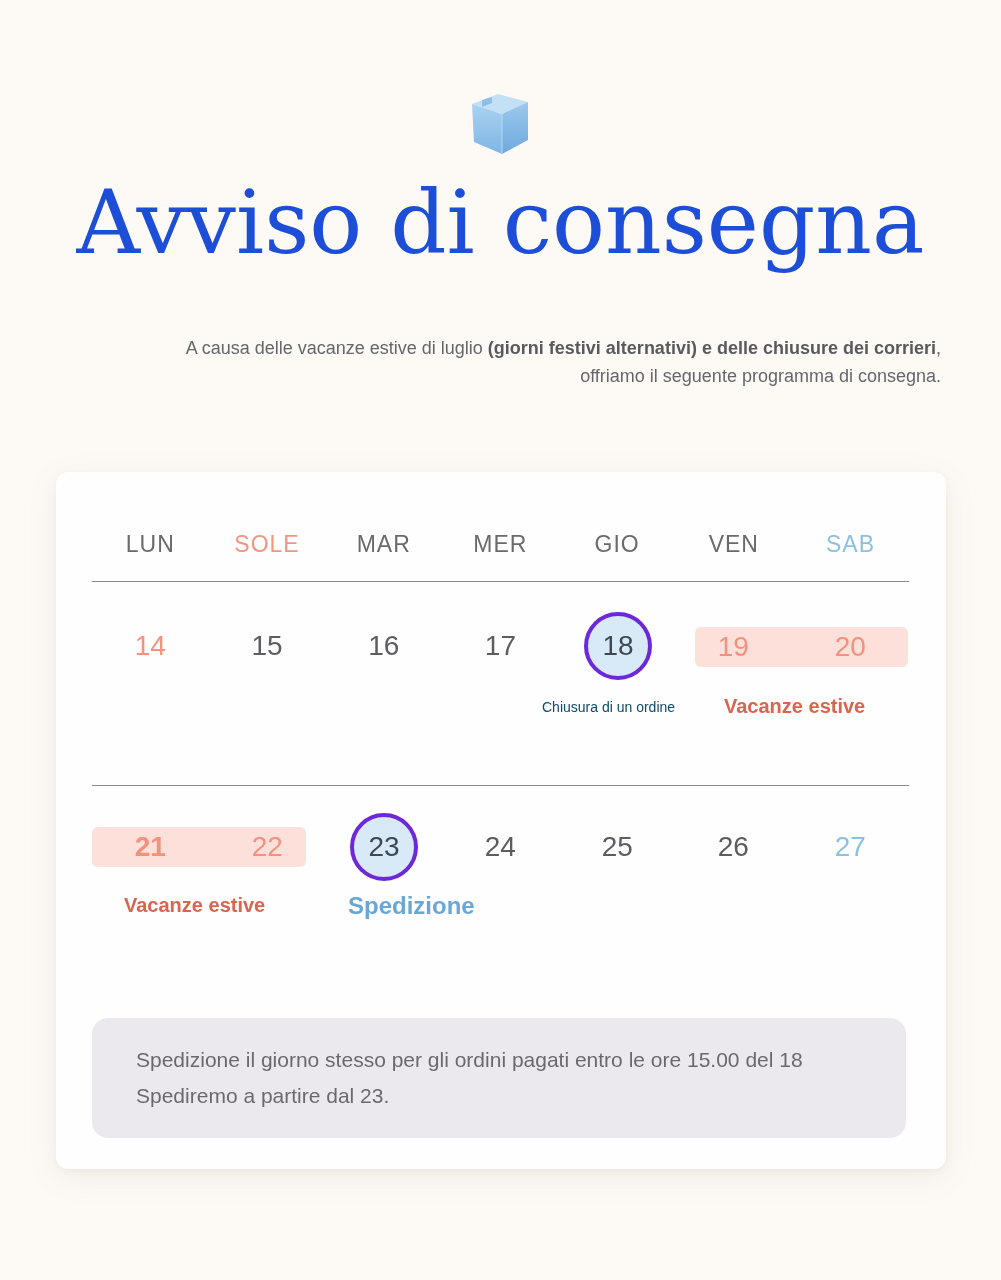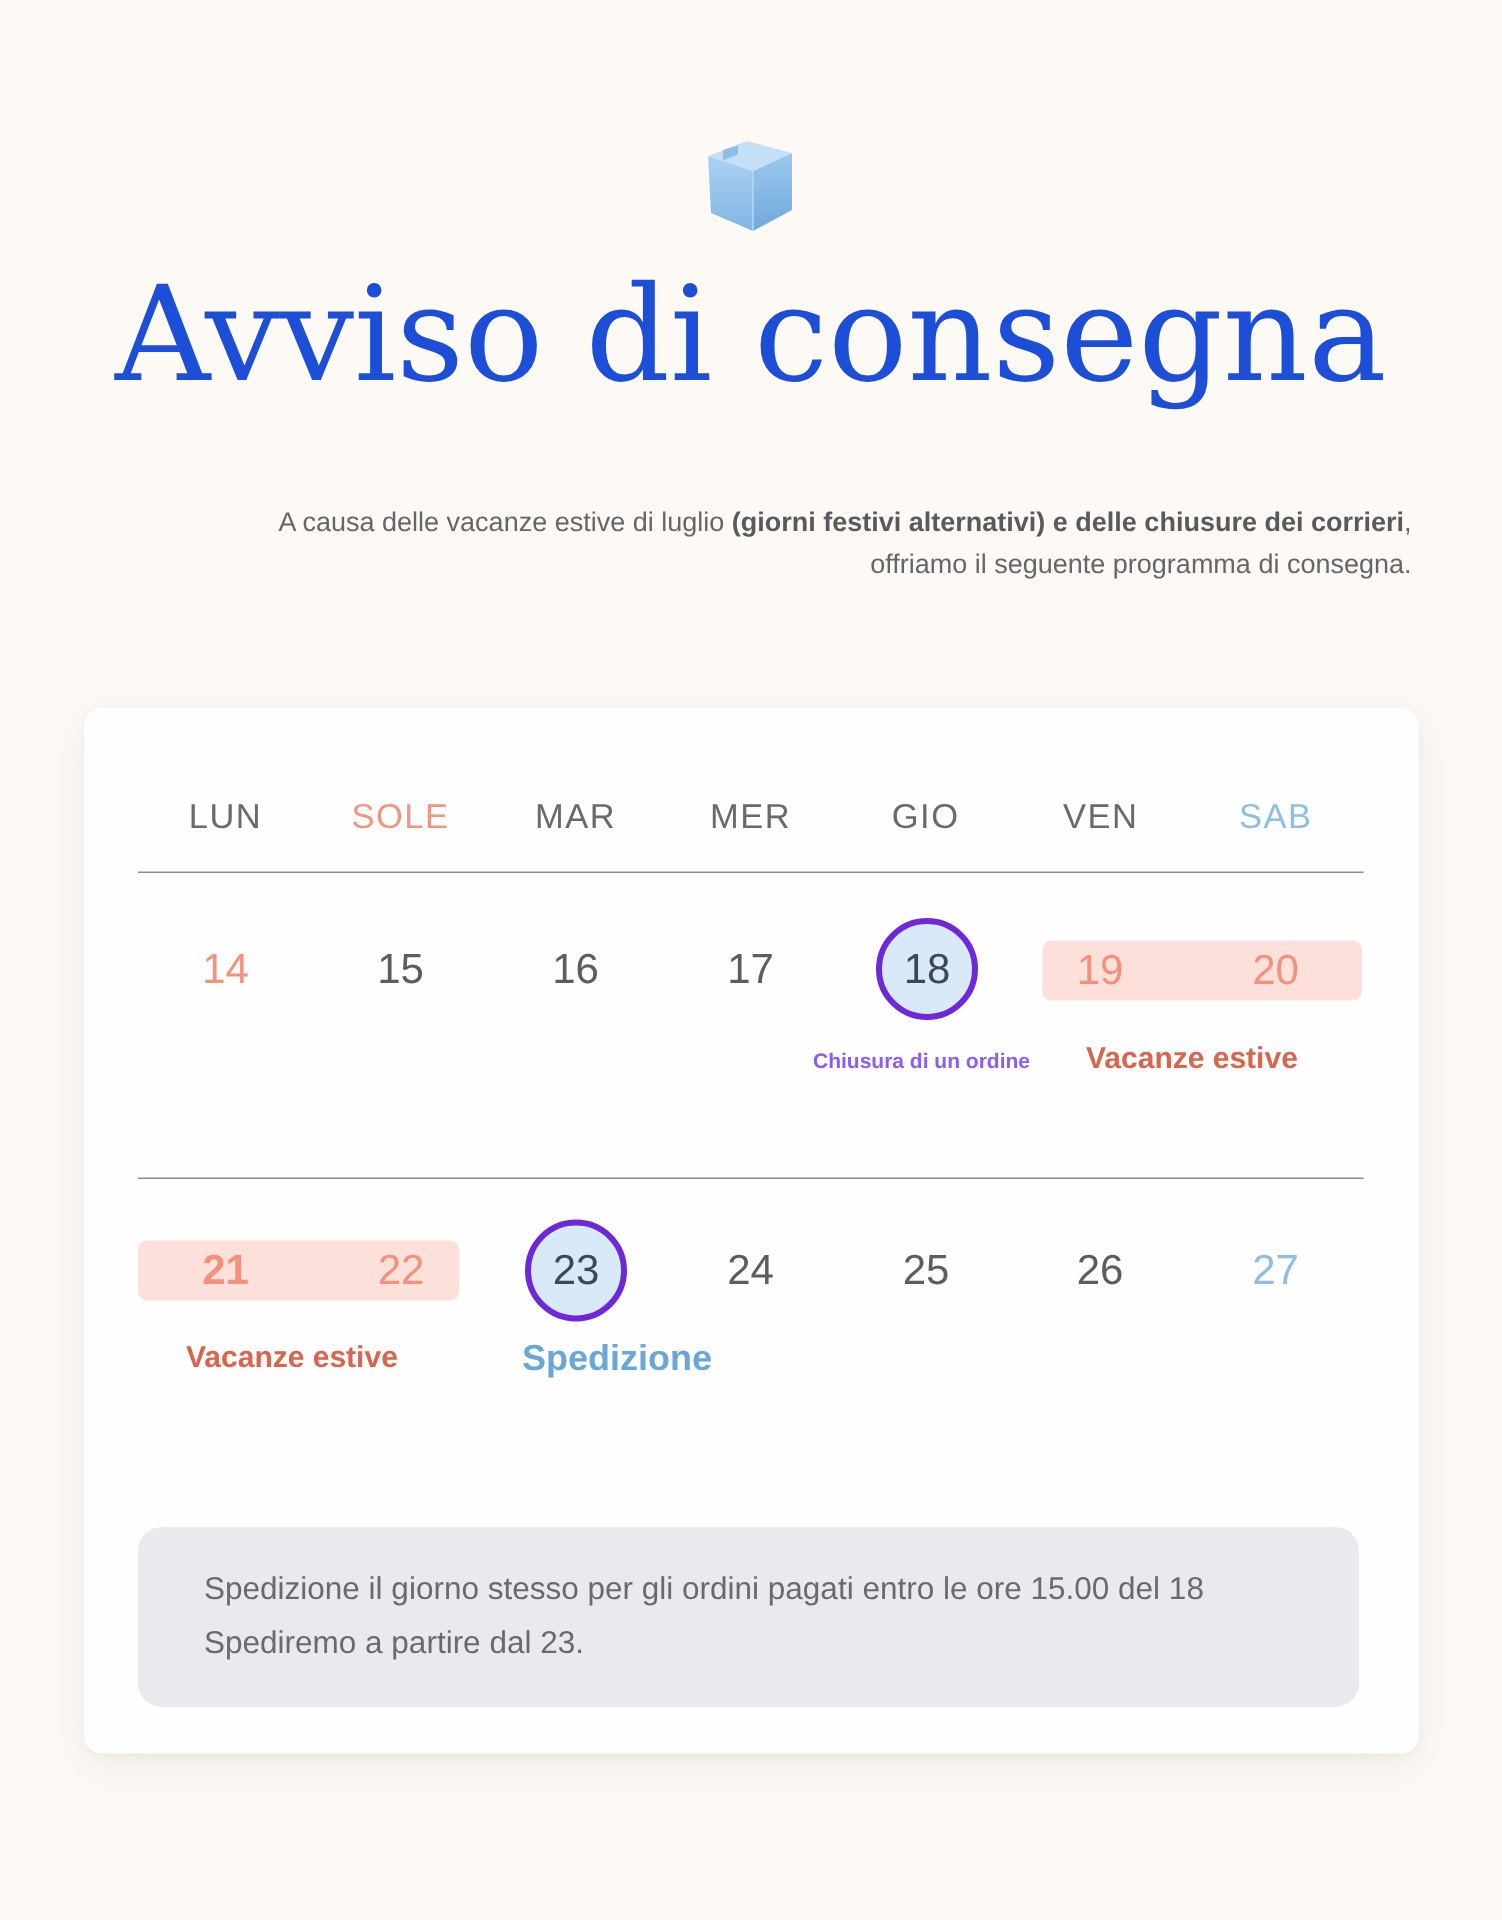--- a/index.html
+++ b/index.html
@@ -55,21 +55,21 @@
     display: flex; align-items: center; justify-content: center;
     font-size: 28px; color: #3f4852;
   }
   .holiday-band {
     position: absolute; height: 40px; background: #fde0da; border-radius: 6px;
   }
   .band-num {
     position: absolute; font-size: 28px; line-height: 40px; color: #f3917c; text-align: center; width: 116.7px;
   }
   .label-blue-small {
-    position: absolute; font-size: 14px; font-weight: bold; color: #8b5cf6; white-space: nowrap;
+    position: absolute; font-size: 14px; font-weight: normal; color: #0c4a6e; white-space: nowrap;
   }
   .label-red {
     position: absolute; font-size: 20px; font-weight: bold; color: #d9654e; white-space: nowrap;
   }
   .label-blue-big {
     position: absolute; font-size: 24px; font-weight: bold; color: #6aa7d6; white-space: nowrap;
   }
   .note {
     position: absolute; left: 36px; top: 546px; width: 814px; height: 120px;
     background: #ebe9ee; border-radius: 16px;

